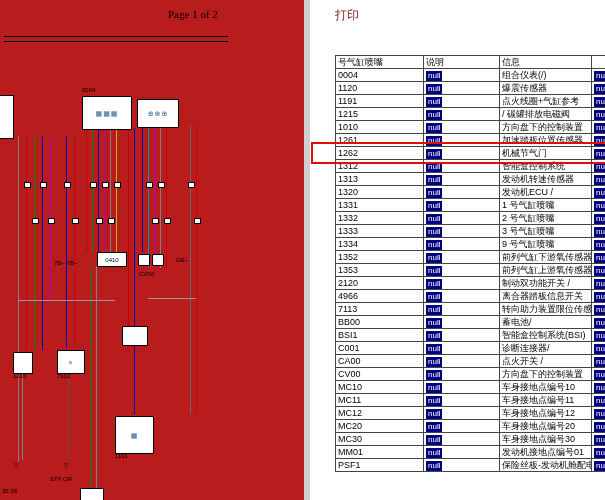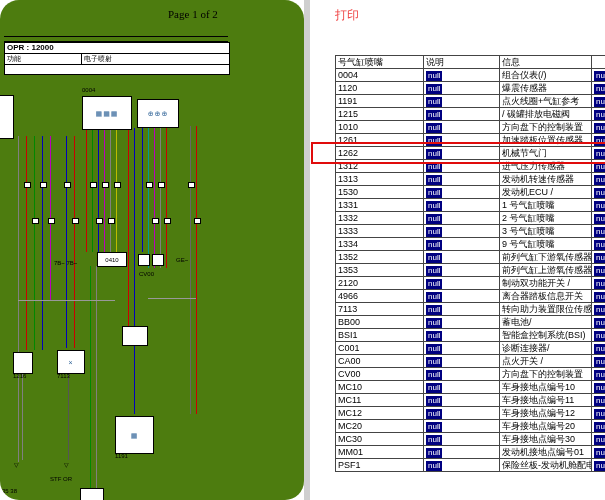--- a/index.html
+++ b/index.html
@@ -1,21 +1,21 @@
 <!DOCTYPE html>
 <html><head>
 <meta charset="utf-8">
 <style>
   html,body{margin:0;padding:0;}
   body{width:605px;height:500px;position:relative;overflow:hidden;background:#ffffff;
        font-family:"Liberation Sans",sans-serif;color:#000;}
   .pane-divider{position:absolute;left:304px;top:0;width:6px;height:500px;background:#cfcfcf;}
 
   
-  .page-left{position:absolute;left:0;top:0;width:304px;height:500px;background:#4d7c0f;overflow:hidden;border-radius:19px;}
+  .page-left{position:absolute;left:0;top:0;width:304px;height:500px;background:#b91c1c;overflow:hidden;}
   .page-indicator{position:absolute;left:168px;top:8px;font-family:"Liberation Serif",serif;font-size:11px;color:#000;}
   .double-line{position:absolute;left:4px;top:36px;width:224px;height:4px;border-top:1px solid #000;border-bottom:1px solid #000;}
   .hdr-table{position:absolute;left:4px;top:42px;width:224px;border:1px solid #000;background:#fff;z-index:3;}
   .hdr-row1{height:10px;line-height:10px;border-bottom:1px solid #000;font-size:8px;font-weight:bold;padding-left:2px;}
   .hdr-row2{display:flex;height:10px;line-height:10px;border-bottom:1px solid #000;font-size:7px;}
   .hdr-cell-label{width:74px;border-right:1px solid #000;padding-left:2px;}
   .hdr-cell-value{flex:1;padding-left:2px;}
   .hdr-row3{height:9px;}
 
   .diagram{position:absolute;left:0;top:0;width:304px;height:500px;z-index:1;}
@@ -23,21 +23,21 @@
   .wire.h{height:1px;width:auto;}
   .node{position:absolute;width:5px;height:4px;border:1px solid #000;background:#fff;}
   .comp{position:absolute;border:1px solid #000;background:#fff;color:#336699;font-size:7px;line-height:1;
         display:flex;align-items:center;justify-content:center;letter-spacing:1px;overflow:hidden;}
   .comp.inside{color:#000;font-size:6px;letter-spacing:0;}
   .comp-label{position:absolute;font-size:6px;color:#000;white-space:nowrap;}
   .dtext{position:absolute;font-size:6px;color:#000;white-space:nowrap;}
 
   
   .page-right{position:absolute;left:310px;top:0;width:295px;height:500px;background:#fff;overflow:hidden;}
-  .panel-title{position:absolute;left:25px;top:7px;font-size:12px;color:#ef4444;}
+  .panel-title{position:absolute;left:25px;top:7px;font-size:12px;color:#7f1d1d;}
   .code-table{position:absolute;left:25px;top:55px;border-collapse:collapse;table-layout:fixed;width:316px;background:#fff;}
   .code-table th,.code-table td{border:1px solid #444;font-weight:normal;text-align:left;font-size:9px;
         line-height:12px;height:12px;padding:0 0 0 2px;overflow:hidden;white-space:nowrap;}
   .null-badge{display:inline-block;background:#000080;color:#fff;font-size:8px;line-height:10px;padding:0 2px;vertical-align:middle;}
   .highlight-box{position:absolute;left:1px;top:142px;width:310px;height:18px;border:2px solid #e00c0c;z-index:5;}
 </style>
 </head>
 <body>
 
 <div class="page-left">
@@ -106,28 +106,20 @@
       <div class="dtext" style="left: 54px; top: 260px;">7B~ 7B~</div>
       <div class="dtext" style="left: 176px; top: 257px;">GE~</div>
       <div class="dtext" style="left: 139px; top: 271px;">CV00</div>
       <div class="dtext" style="left: 50px; top: 476px;">STF OR</div>
       <div class="dtext" style="left: 2px; top: 488px;">35 38</div>
       <div class="dtext" style="left: 14px; top: 461px;">▽</div>
       <div class="dtext" style="left: 64px; top: 461px;">▽</div>
     </div>
   <div class="page-indicator">Page 1 of 2</div>
   <div class="double-line"></div>
-  <div class="hdr-table">
-    <div class="hdr-row1">OPR : 12000</div>
-    <div class="hdr-row2">
-      <div class="hdr-cell-label">功能</div>
-      <div class="hdr-cell-value">电子喷射</div>
-    </div>
-    <div class="hdr-row3"></div>
-  </div>
 </div>
 
 <div class="pane-divider"></div>
 
 <div class="page-right">
   <div class="panel-title">打印</div>
   <table class="code-table">
     <colgroup>
       <col style="width:88px">
         <col style="width:76px">
@@ -181,31 +173,31 @@
         </tr>
         <tr>
           <td>1262</td>
           <td><span class="null-badge">null</span></td>
           <td>机械节气门</td>
           <td><span class="null-badge">null</span></td>
         </tr>
         <tr>
           <td>1312</td>
           <td><span class="null-badge">null</span></td>
-          <td>进气压力传感器</td>
+          <td>智能盒控制系统</td>
           <td><span class="null-badge">null</span></td>
         </tr>
         <tr>
           <td>1313</td>
           <td><span class="null-badge">null</span></td>
           <td>发动机转速传感器</td>
           <td><span class="null-badge">null</span></td>
         </tr>
         <tr>
-          <td>1530</td>
+          <td>1320</td>
           <td><span class="null-badge">null</span></td>
           <td>发动机ECU /</td>
           <td><span class="null-badge">null</span></td>
         </tr>
         <tr>
           <td>1331</td>
           <td><span class="null-badge">null</span></td>
           <td>1 号气缸喷嘴</td>
           <td><span class="null-badge">null</span></td>
         </tr>

